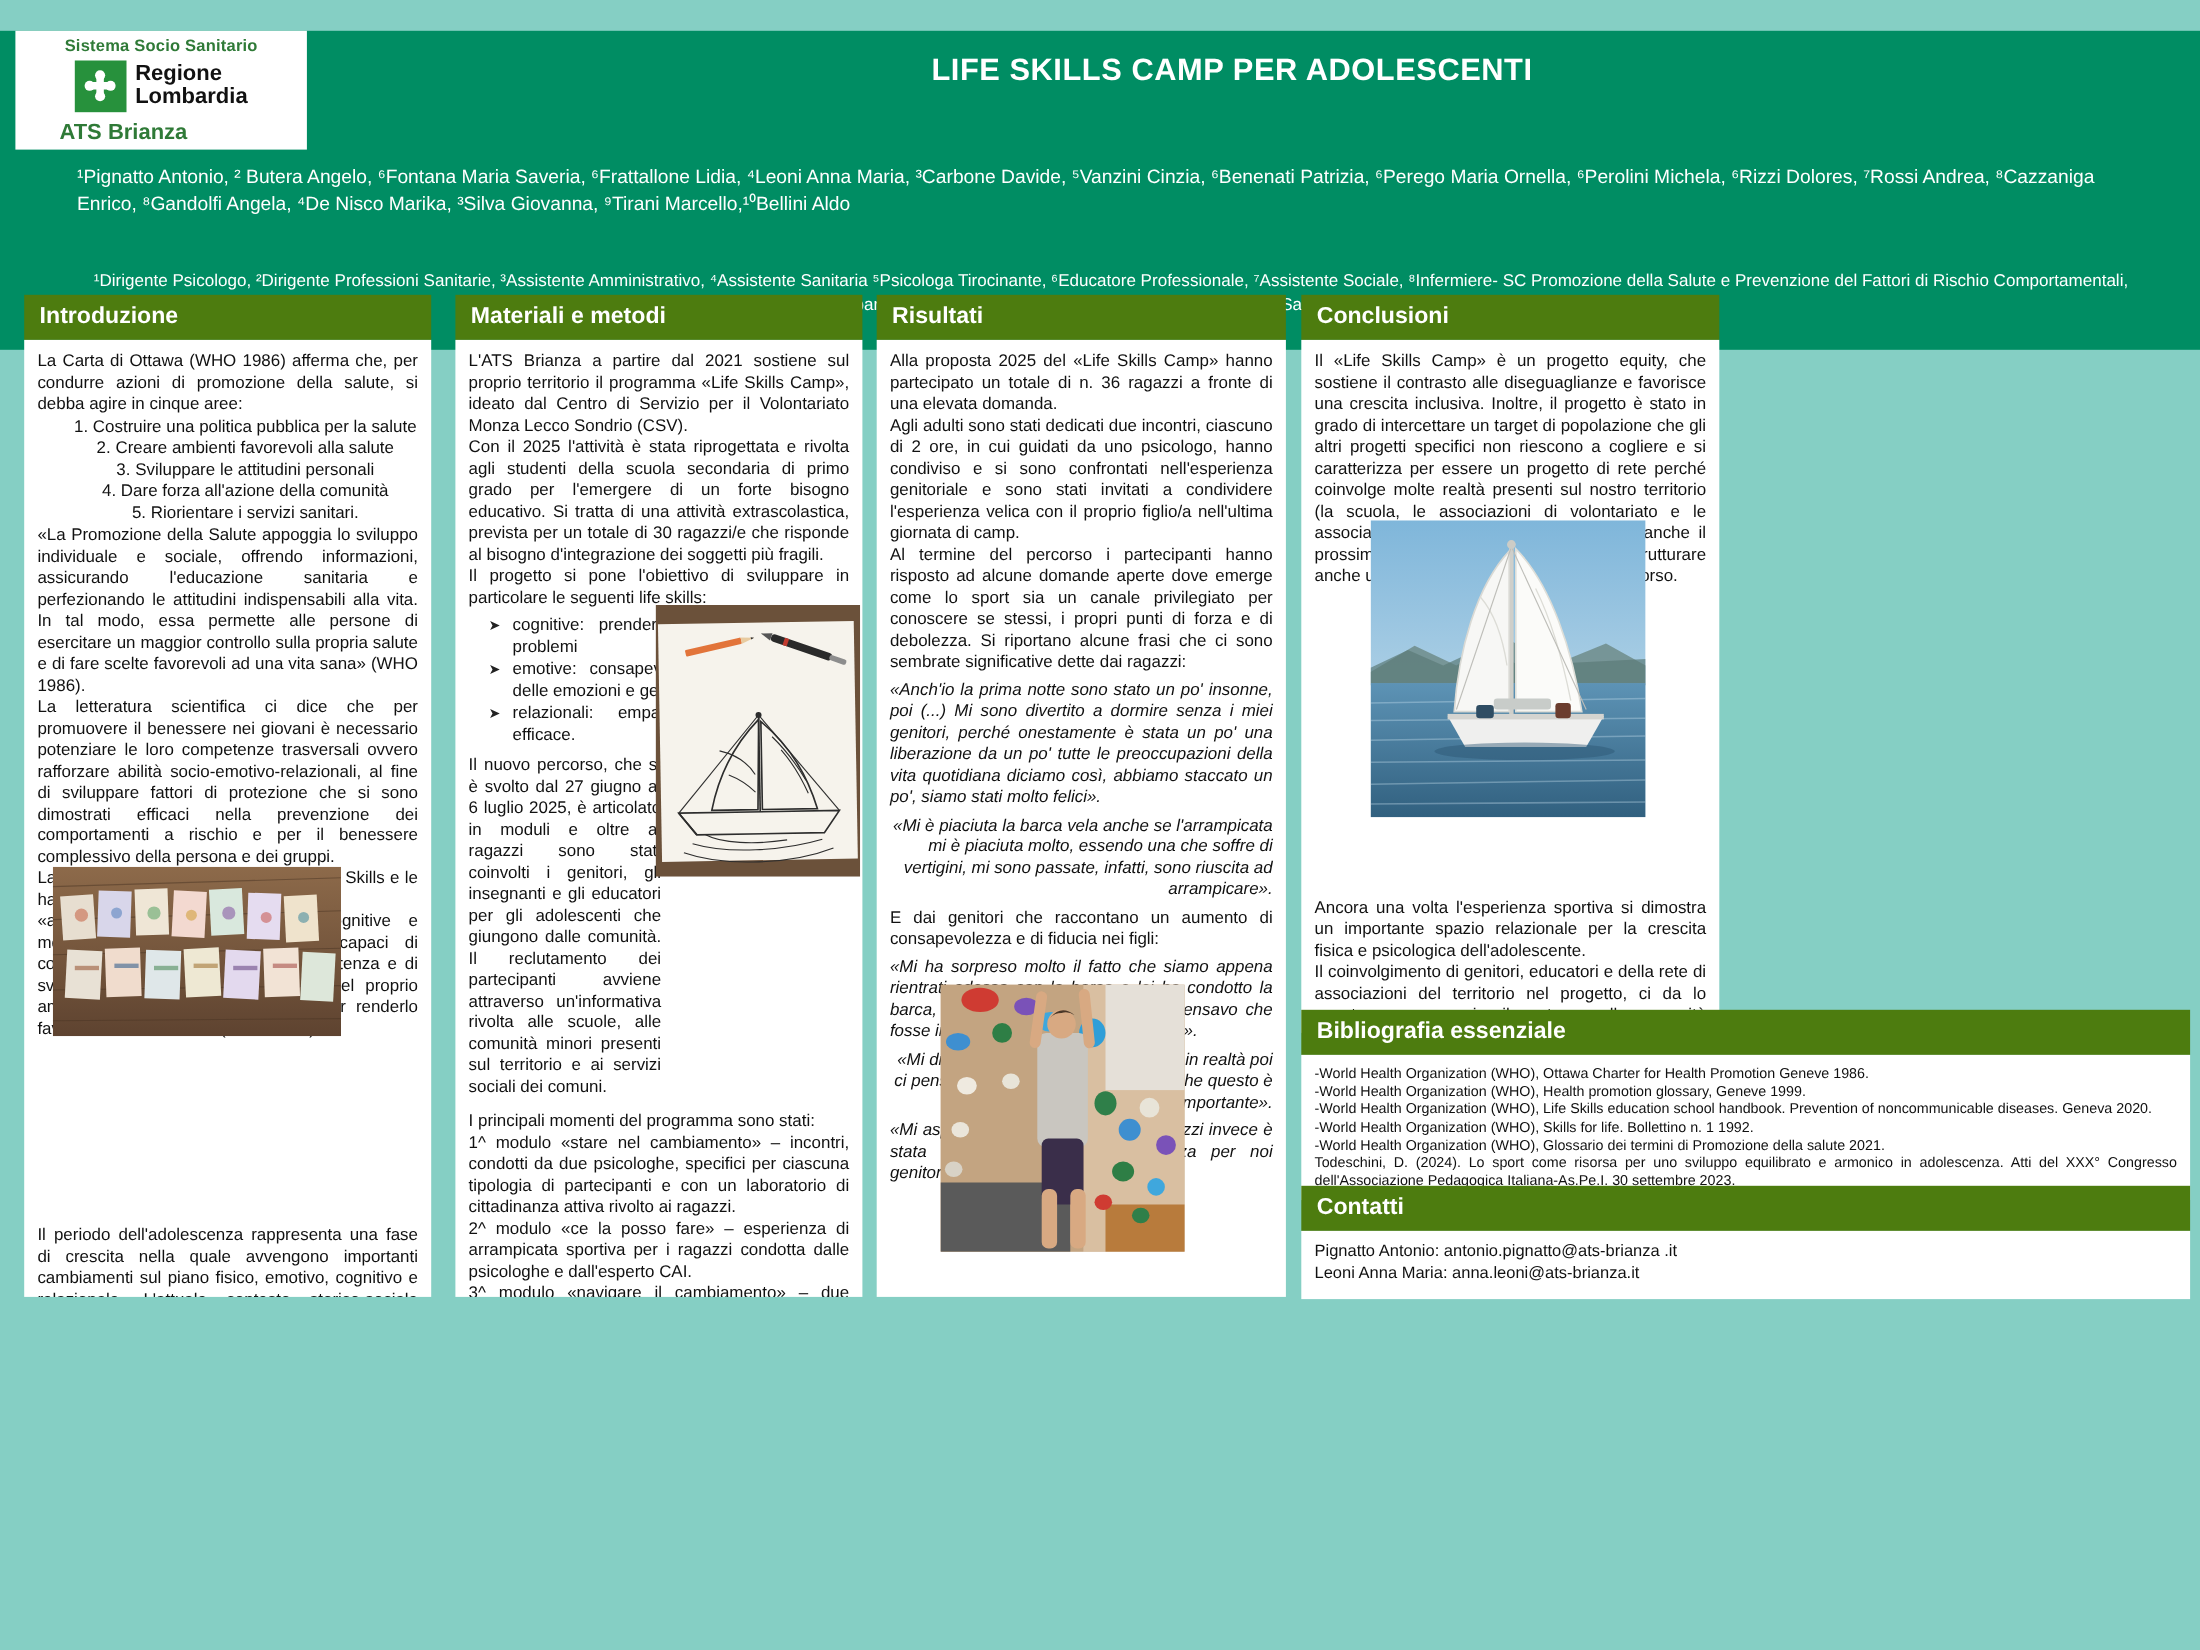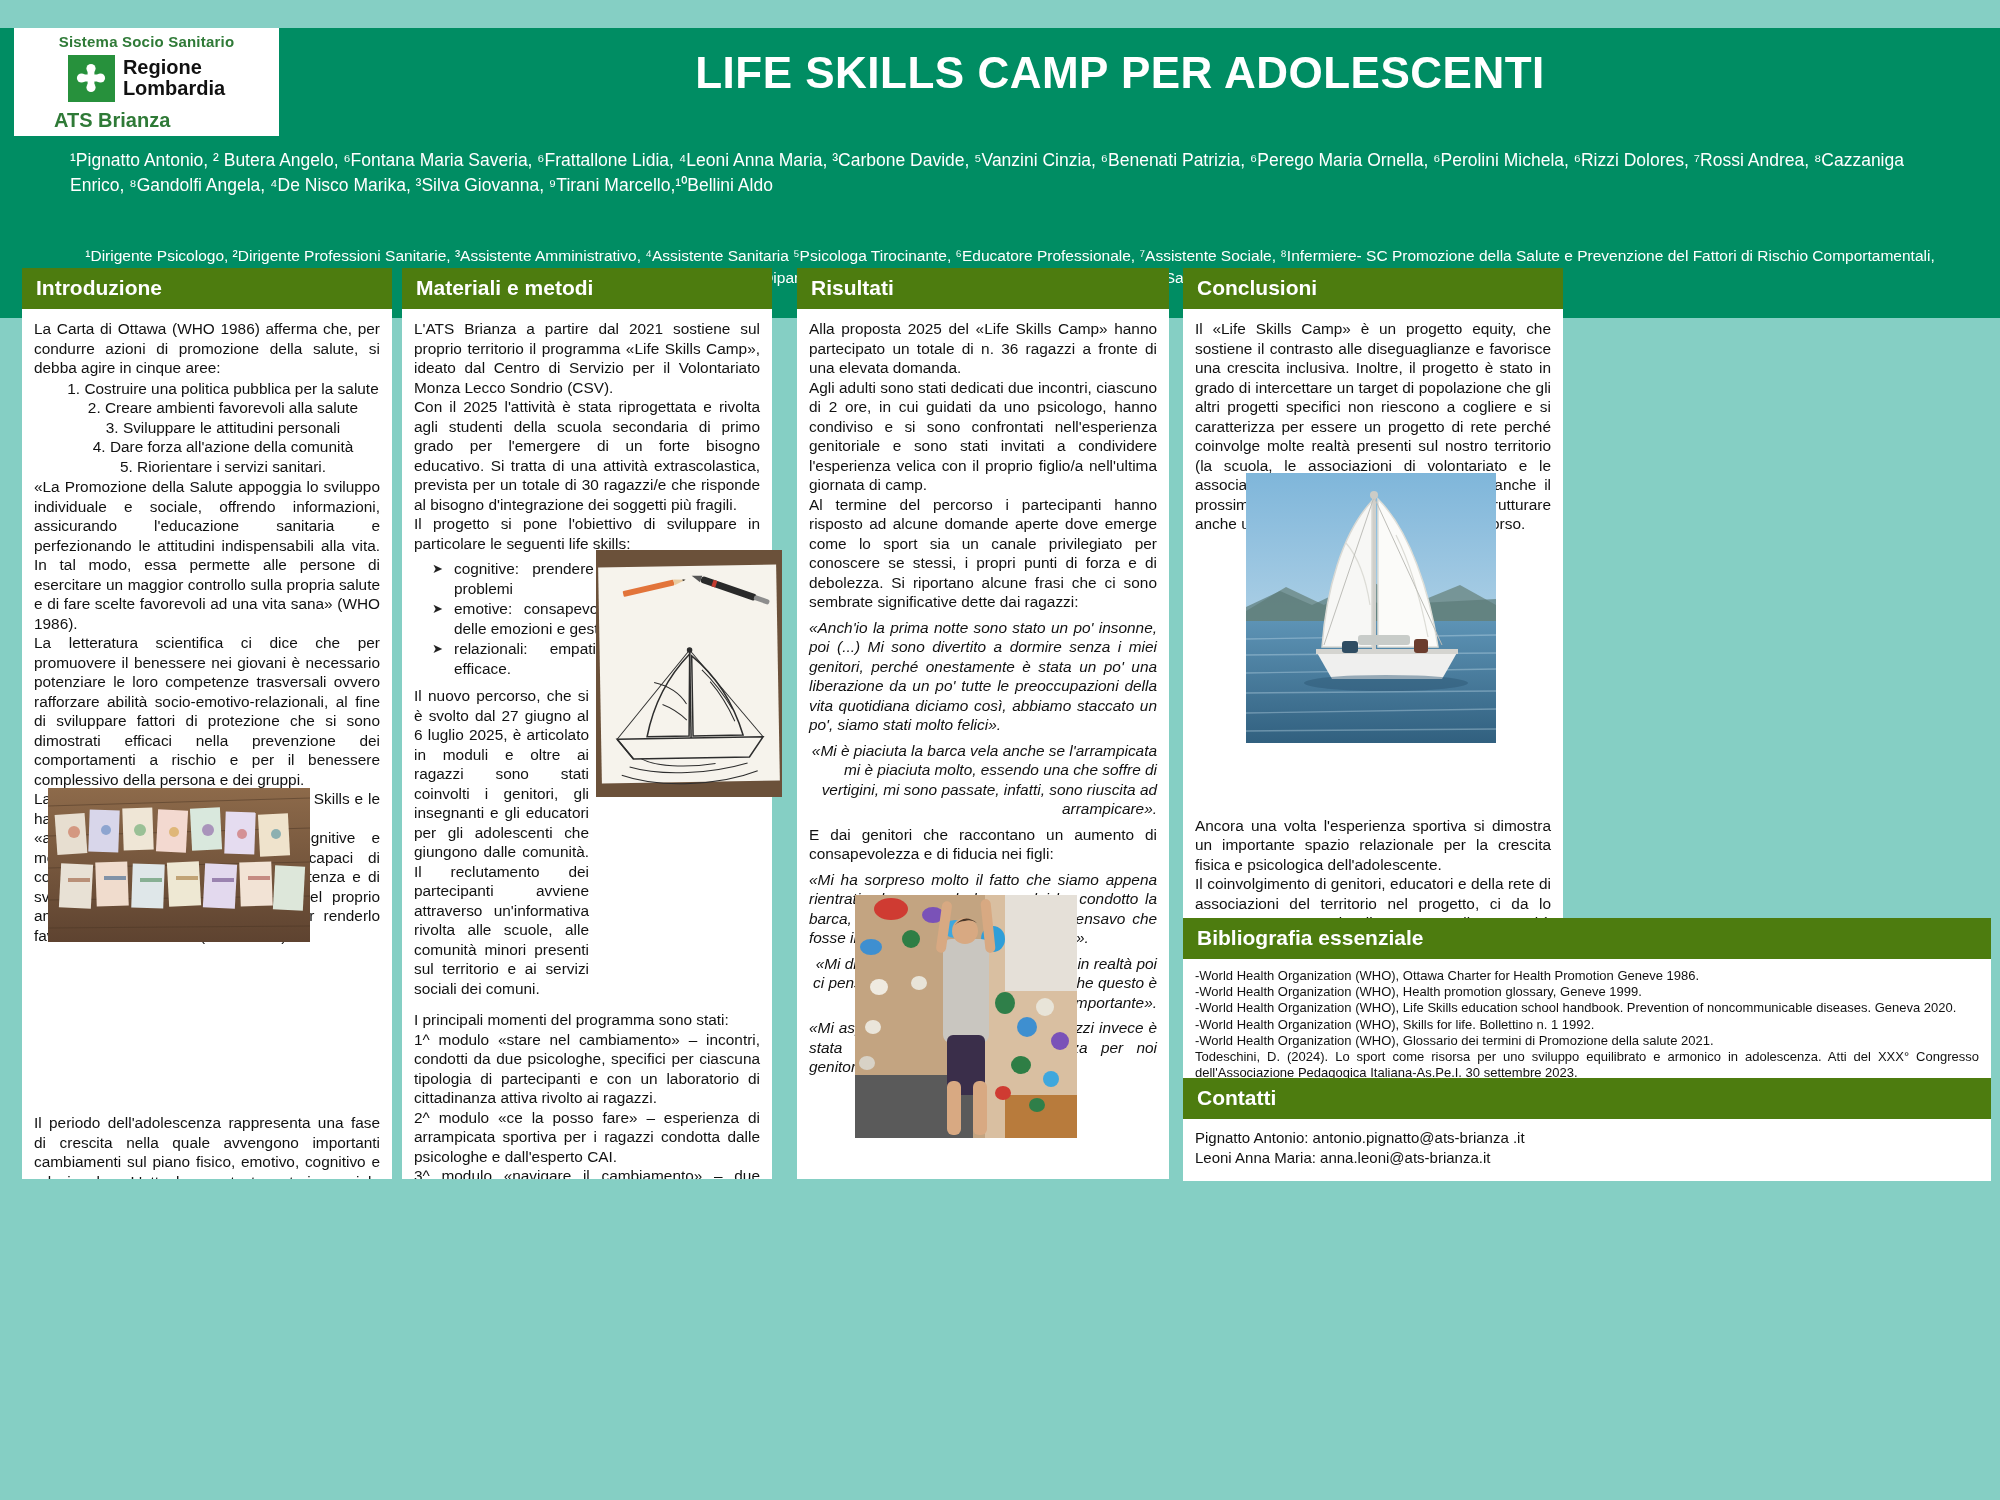--- a/index.html
+++ b/index.html
@@ -46,21 +46,21 @@
     font-size: 20px; line-height: 21px; color: #111;
     font-weight: bold; text-align: left;
   }
   .logo-line3 {
     font-size: 20px; color: #2f7a37; font-weight: bold;
     margin-top: 7px; align-self: flex-start; margin-left: 40px;
   }
   .poster-title {
     position: absolute; left: 300px; top: 48px; width: 1640px;
     text-align: center;
-    font-size: 44px; font-weight: bold; color: #ffffff;
+    font-size: 28px; font-weight: bold; color: #ffffff;
     letter-spacing: .5px;
   }
   .authors {
     position: absolute; left: 70px; top: 148px; width: 1880px;
     font-size: 17.5px; color: #ffffff; line-height: 25px;
     text-align: left;
   }
   .affil {
     position: absolute; left: 70px; top: 245px; width: 1880px;
     font-size: 15.5px; color: #ffffff; line-height: 22px;
@@ -80,21 +80,21 @@
     padding: 10px 12px 12px 12px;
     font-size: 15.4px; line-height: 19.5px; color: #111;
     text-align: justify;
   }
   .sec-body p { margin-bottom: 0px; }
   .ol-list { margin: 1px 0 1px 32px; }
   .ol-list li { list-style: none; line-height: 19.6px; text-align: center; }
 
   .col1 { left: 22px; top: 268px; width: 370px; }
   .col1 .sec-body { height: 870px; overflow: hidden; }
-  .col2 { left: 402px; top: 268px; width: 370px; }
+  .col2 { left: 414px; top: 268px; width: 370px; }
   .col2 .sec-body { height: 870px; overflow: hidden; }
   .col3 { left: 797px; top: 268px; width: 372px; }
   .col3 .sec-body { height: 870px; overflow: hidden; }
   .col4 { left: 1183px; top: 268px; width: 380px; }
 
   .bullets { margin: 6px 0 4px 18px; }
   .bullets li {
     list-style: none; position: relative; padding-left: 22px;
     margin-bottom: 1px; text-align: justify;
   }

